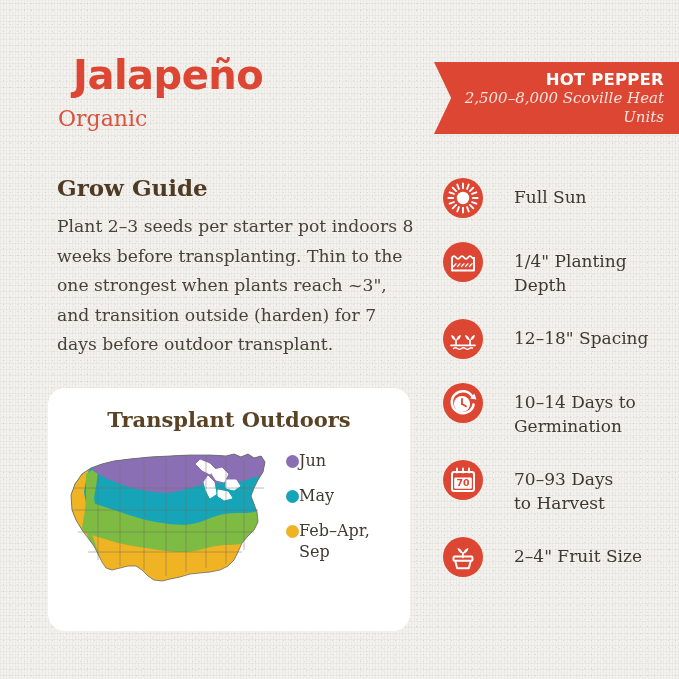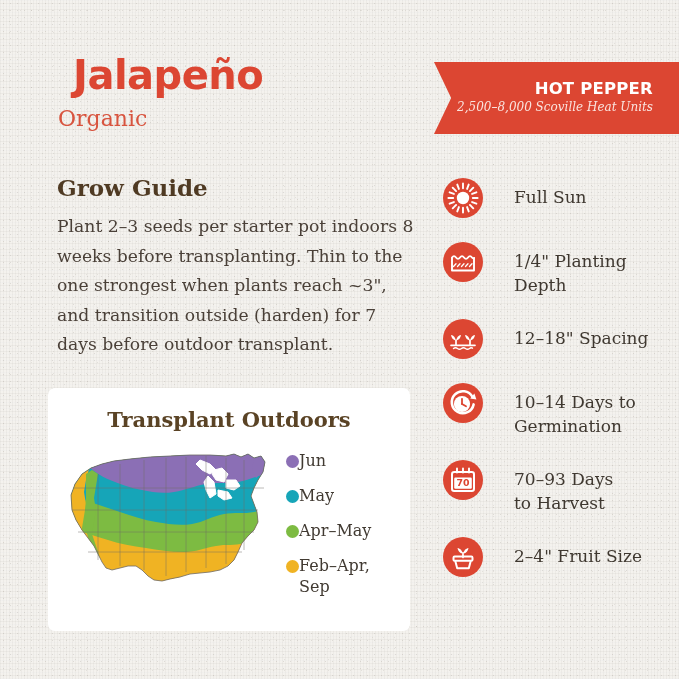--- a/index.html
+++ b/index.html
@@ -86,21 +86,21 @@
   }
 
   
   .map-card {
     position: absolute;
     left: 48px;
     top: 388px;
     width: 362px;
     height: 243px;
     background: #ffffff;
-    border-radius: 7px;
+    border-radius: 17px;
   }
   .map-card-title {
     position: absolute;
     left: 0;
     right: 0;
     top: 19px;
     text-align: center;
     font-family: "DejaVu Serif", serif;
     font-weight: bold;
     font-size: 21px;
@@ -148,35 +148,35 @@
     left: 434px;
     top: 62px;
     width: 245px;
     height: 72px;
     background: #dc4632;
     clip-path: polygon(0% 0%, 100% 0%, 100% 100%, 0% 100%, 7% 50%);
     display: flex;
     flex-direction: column;
     align-items: flex-end;
     justify-content: center;
-    padding-right: 26px;
+    padding-right: 15px;
     box-sizing: border-box;
   }
   .banner-title {
     font-family: "DejaVu Sans", sans-serif;
     font-weight: bold;
     font-size: 16.5px;
     color: #ffffff;
     letter-spacing: 0.2px;
     line-height: 19px;
   }
   .banner-sub {
     font-family: "DejaVu Serif", serif;
     font-style: italic;
-    font-size: 12px;
+    font-size: 15px;
     color: #fae3de;
     line-height: 19px;
     text-align: right;
   }
 
   
   .features {
     position: absolute;
     left: 443px;
     top: 178px;
@@ -307,24 +307,20 @@
     </div>
 
     <div class="legend">
       <div class="legend-row">
         <span class="legend-dot" style="background: rgb(139, 111, 181);"></span>
         <span class="legend-label">Jun</span>
       </div>
       <div class="legend-row">
         <span class="legend-dot" style="background: rgb(22, 165, 184);"></span>
         <span class="legend-label">May</span>
-      </div>
-      <div class="legend-row">
-        <span class="legend-dot" style="background: rgb(125, 187, 66);"></span>
-        <span class="legend-label">Apr–May</span>
       </div>
       <div class="legend-row">
         <span class="legend-dot" style="background: rgb(240, 179, 35);"></span>
         <span class="legend-label">Feb–Apr,
 Sep</span>
       </div>
     </div>
   </div>
 
   <div class="banner">

